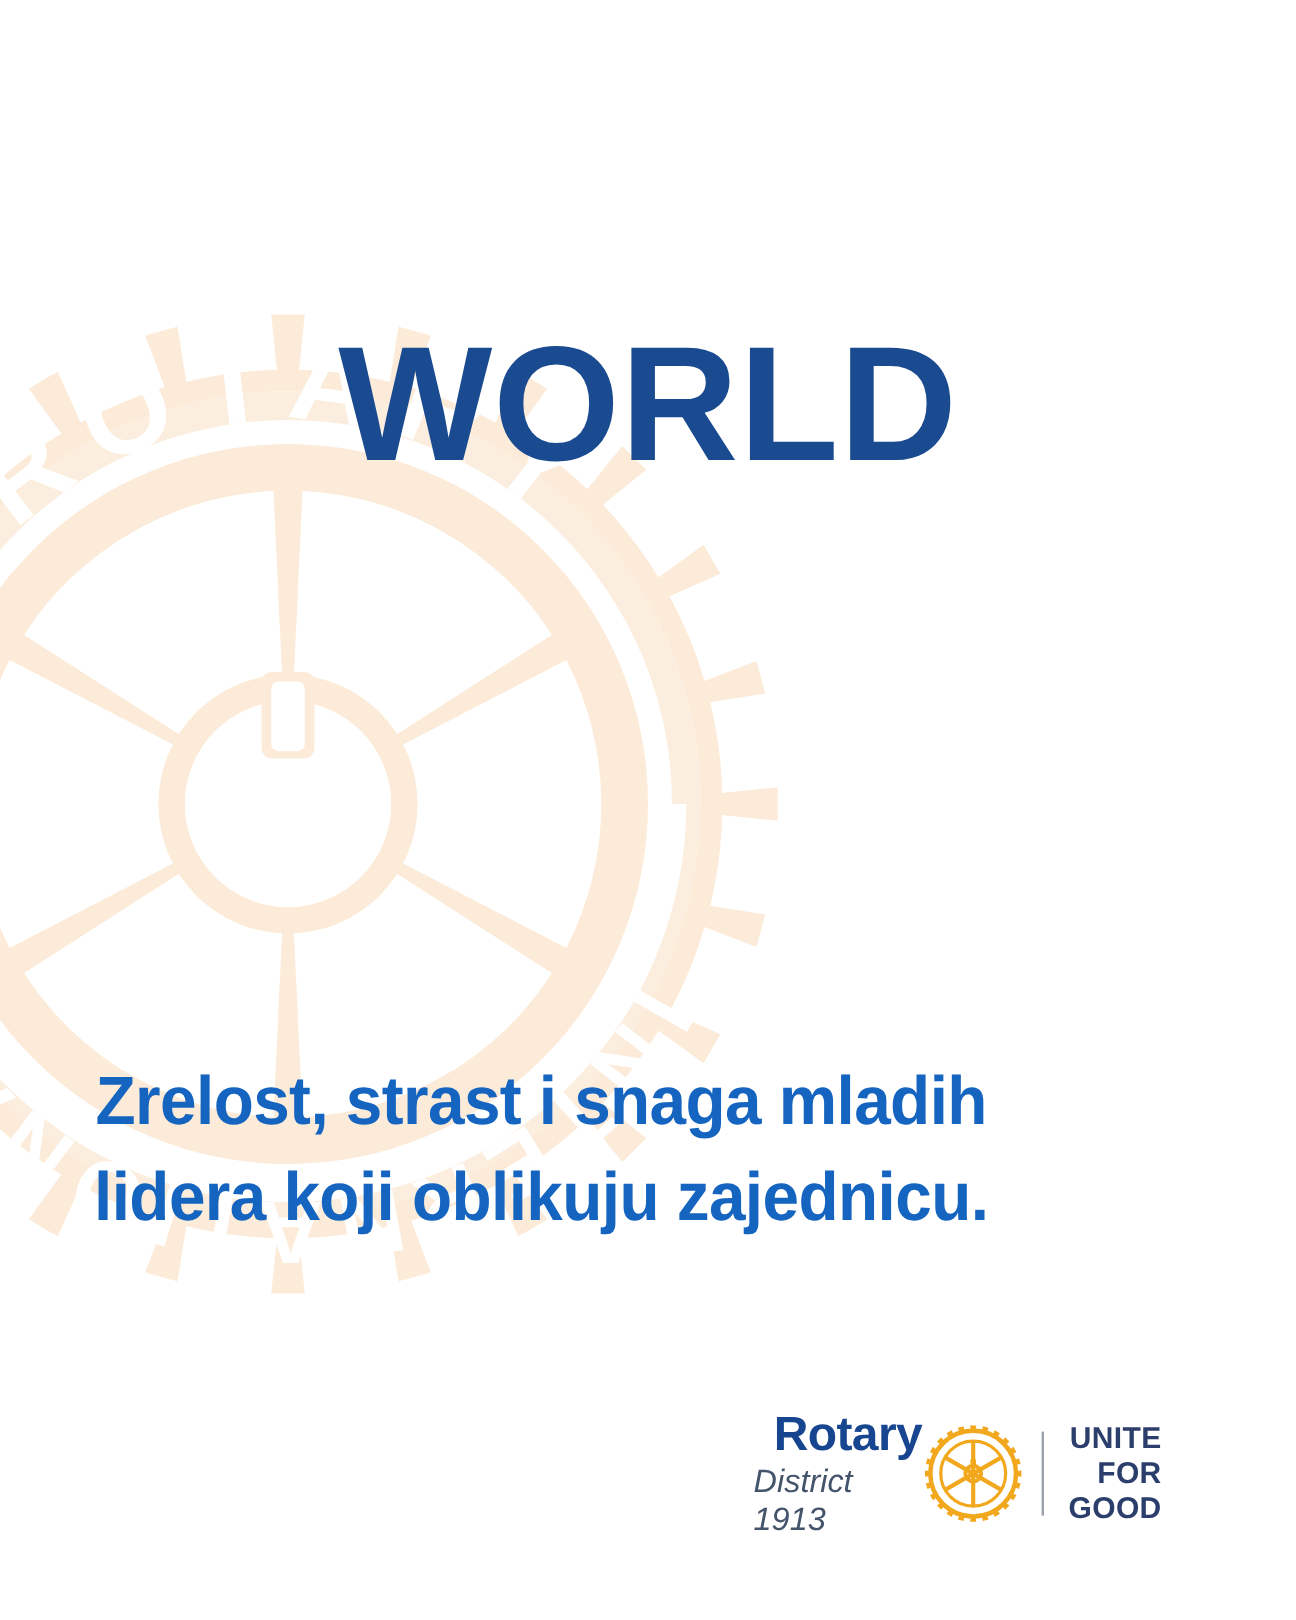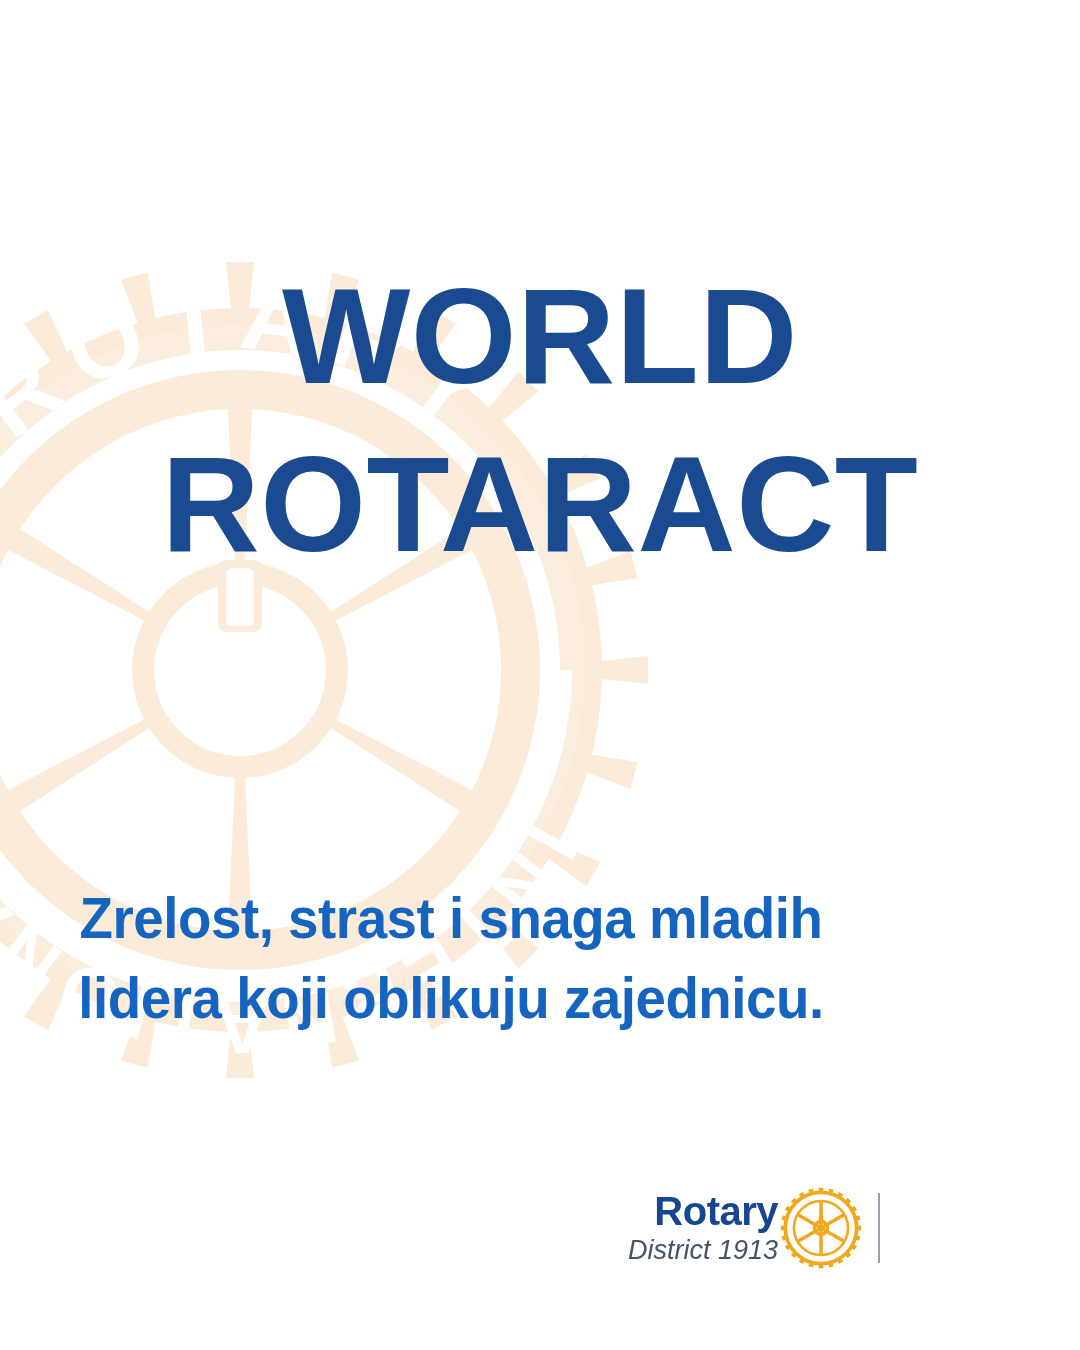--- a/index.html
+++ b/index.html
@@ -226,21 +226,20 @@
       </g>
 
       <text font-family="Liberation Sans, sans-serif" font-size="74" font-weight="bold" fill="#ffffff" letter-spacing="10">
         <textPath href="#arcBottom" startOffset="50%" text-anchor="middle">INTERNATIONAL</textPath>
       </text>
     </svg>
   </div>
 
   <div id="headline">
     <span class="headline-line">WORLD</span>
-    <span class="headline-line">ROTARACT</span>
   </div>
 
   <div id="subtitle">
     <span class="subtitle-line">Zrelost, strast i snaga mladih</span>
     <span class="subtitle-line">lidera koji oblikuju zajednicu.</span>
   </div>
 
   <div id="logo-lockup">
 
     <div id="logo-wordmark">
@@ -291,16 +290,21 @@
           <line x1="0" y1="0" x2="0" y2="-33" transform="rotate(240)"></line>
           <line x1="0" y1="0" x2="0" y2="-33" transform="rotate(300)"></line>
         </g>
         <circle cx="50" cy="50" r="8" fill="none" stroke="#F2A81D" stroke-width="4"></circle>
         <rect x="47.2" y="35" width="5.6" height="10" rx="1.6" fill="#F2A81D"></rect>
       </svg>
     </div>
 
     <div id="logo-divider"></div>
 
+    <div id="logo-tagline">
+      <div class="tagline-line">UNITE</div>
+      <div class="tagline-line">FOR</div>
+      <div class="tagline-line">GOOD</div>
+    </div>
 
   </div>
 
 </div>
 
 </body></html>

